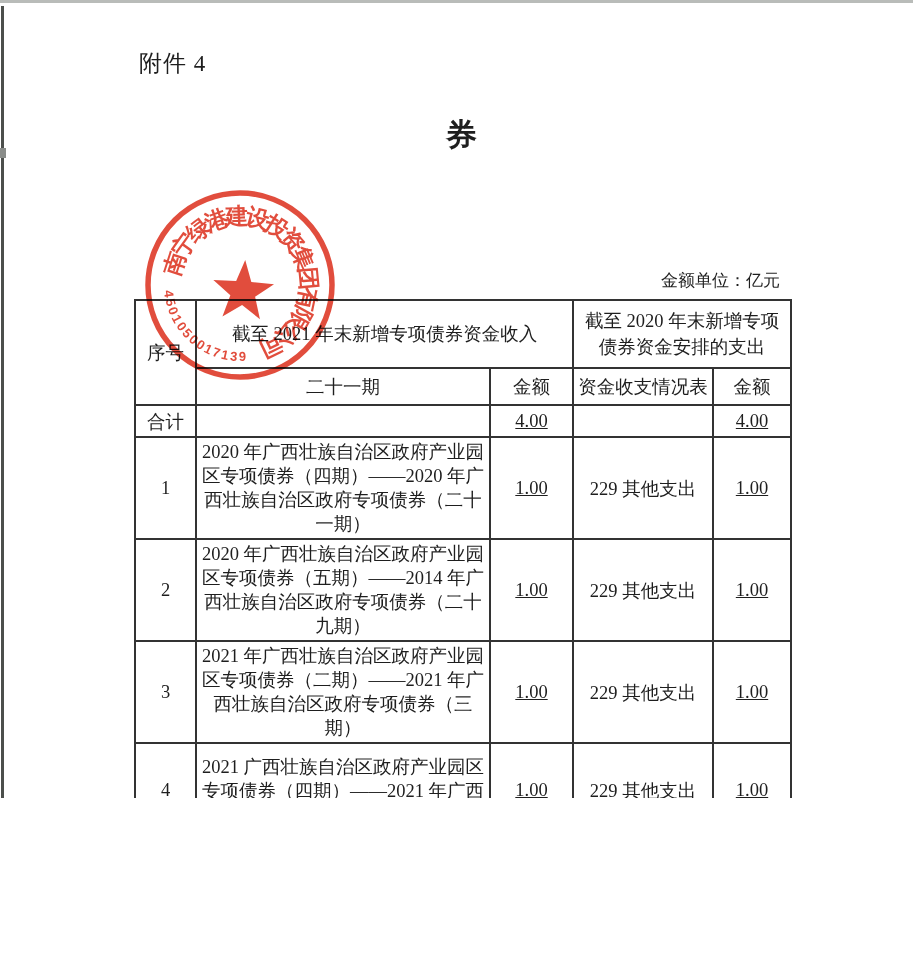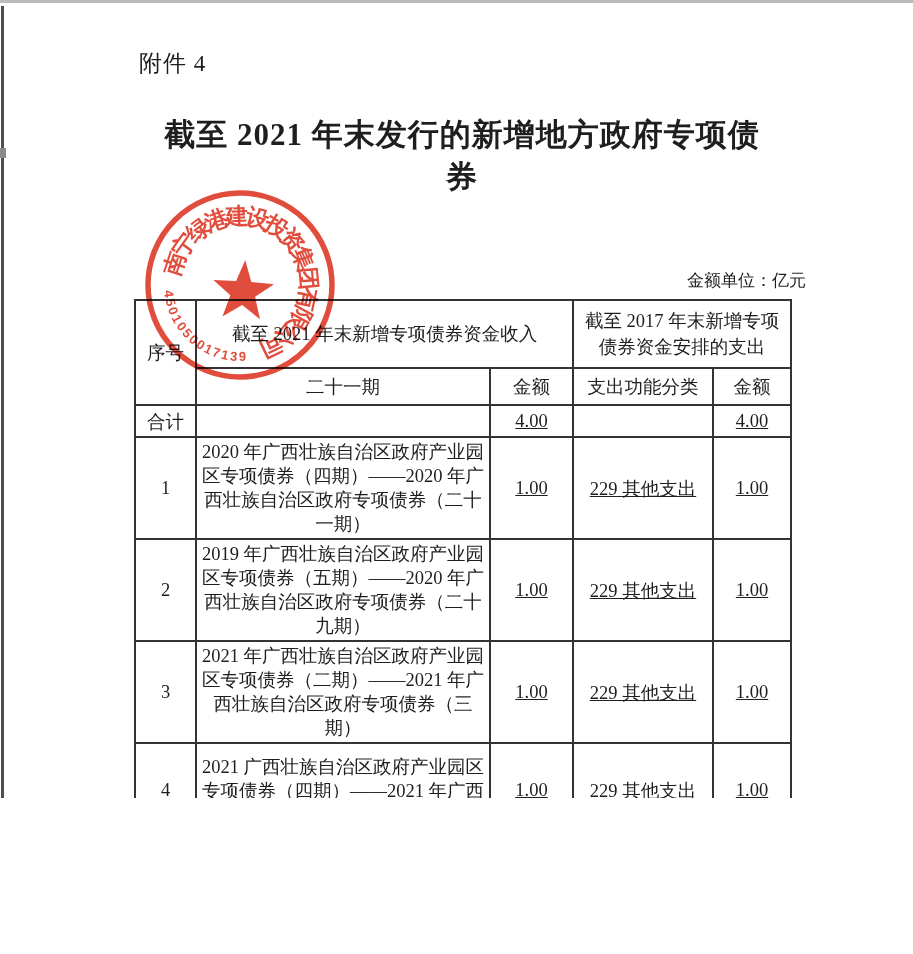--- a/index.html
+++ b/index.html
@@ -29,21 +29,21 @@
   .attachment {
     position: absolute; left: 139px; top: 48px;
     font-size: 23px; letter-spacing: 1px;
   }
   .title {
     position: absolute; left: 134px; top: 114px; width: 656px;
     text-align: center; font-weight: bold;
     font-size: 31px; line-height: 42px; letter-spacing: 1px;
   }
   .unit-note {
-    position: absolute; left: 150px; top: 269px; width: 656px;
+    position: absolute; left: 124px; top: 269px; width: 656px;
     text-align: right; font-size: 17px;
   }
   table.doc-table {
     position: absolute; left: 134px; top: 299px; width: 656px;
     border-collapse: collapse; table-layout: fixed;
   }
   table.doc-table th, table.doc-table td {
     border: 2px solid #333333;
     font-weight: normal;
     text-align: center; vertical-align: middle;
@@ -53,21 +53,21 @@
   .r-group { height: 68px; }
   .r-sub   { height: 37px; }
   .r-total { height: 32px; }
   .r-d1, .r-d2 { height: 100px; }
   .r-d3 { height: 92px; }
   .r-d4 { height: 95px; }
   th.group-hd { font-size: 18.5px; line-height: 26px; }
   td.bond-cell { font-size: 17.5px; line-height: 24px; padding: 2px 3px; margin-top: 6px; }
   td.num-cell { font-size: 19px; text-decoration: underline; }
   td.seq-cell { font-size: 19px; }
-  td.class-cell { font-size: 18px; text-decoration: underline; }
+  td.class-cell { font-size: 18px; }
   
   .seal {
     position: absolute; left: 140px; top: 185px;
     width: 200px; height: 200px;
     mix-blend-mode: multiply; opacity: 0.92;
     pointer-events: none;
   }
   .seal text { font-family: "Liberation Serif", "DejaVu Serif", serif; }
   .seal .seal-char { font-size: 23px; font-weight: bold; }
   .seal .seal-serial { font-size: 13px; font-weight: bold; font-family: "Liberation Sans", "DejaVu Sans", sans-serif; }
@@ -77,63 +77,62 @@
 
 <div class="page">
 
   <div class="edge-top"></div>
   <div class="edge-left"></div>
   <div class="edge-tick"></div>
 
   <div class="attachment">附件 4</div>
 
   <div class="title">
-    <div>截至 2021 年末发行的新增地方政府专项债</div>
     <div>券</div>
   </div>
 
   <div class="unit-note">金额单位：亿元</div>
 
   <table class="doc-table">
     <colgroup>
       <col style="width:61px">
       <col style="width:294px">
       <col style="width:83px">
       <col style="width:140px">
       <col style="width:78px">
     </colgroup>
     <tbody>
       <tr class="r-group">
         <th rowspan="2">序号</th>
         <th colspan="2" class="group-hd">截至 2021 年末新增专项债券资金收入</th>
-        <th colspan="2" class="group-hd">截至 2017 年末新增专项债券资金安排的支出</th>
+        <th colspan="2" class="group-hd">截至 2020 年末新增专项债券资金安排的支出</th>
       </tr>
       <tr class="r-sub">
         <th>二十一期</th>
         <th>金额</th>
-        <th>支出功能分类</th>
+        <th>资金收支情况表</th>
         <th>金额</th>
       </tr>
       <tr class="r-total">
         <td class="seq-cell">合计</td>
         <td class="bond-cell"></td>
         <td class="num-cell">4.00</td>
         <td class="class-cell"></td>
         <td class="num-cell">4.00</td>
       </tr>
       <tr class="r-d1">
         <td class="seq-cell">1</td>
         <td class="bond-cell">2020 年广西壮族自治区政府产业园区专项债券（四期）——2020 年广西壮族自治区政府专项债券（二十一期）</td>
         <td class="num-cell">1.00</td>
         <td class="class-cell">229 其他支出</td>
         <td class="num-cell">1.00</td>
       </tr>
       <tr class="r-d2">
         <td class="seq-cell">2</td>
-        <td class="bond-cell">2019 年广西壮族自治区政府产业园区专项债券（五期）——2020 年广西壮族自治区政府专项债券（二十九期）</td>
+        <td class="bond-cell">2020 年广西壮族自治区政府产业园区专项债券（五期）——2014 年广西壮族自治区政府专项债券（二十九期）</td>
         <td class="num-cell">1.00</td>
         <td class="class-cell">229 其他支出</td>
         <td class="num-cell">1.00</td>
       </tr>
       <tr class="r-d3">
         <td class="seq-cell">3</td>
         <td class="bond-cell">2021 年广西壮族自治区政府产业园区专项债券（二期）——2021 年广西壮族自治区政府专项债券（三期）</td>
         <td class="num-cell">1.00</td>
         <td class="class-cell">229 其他支出</td>
         <td class="num-cell">1.00</td>

